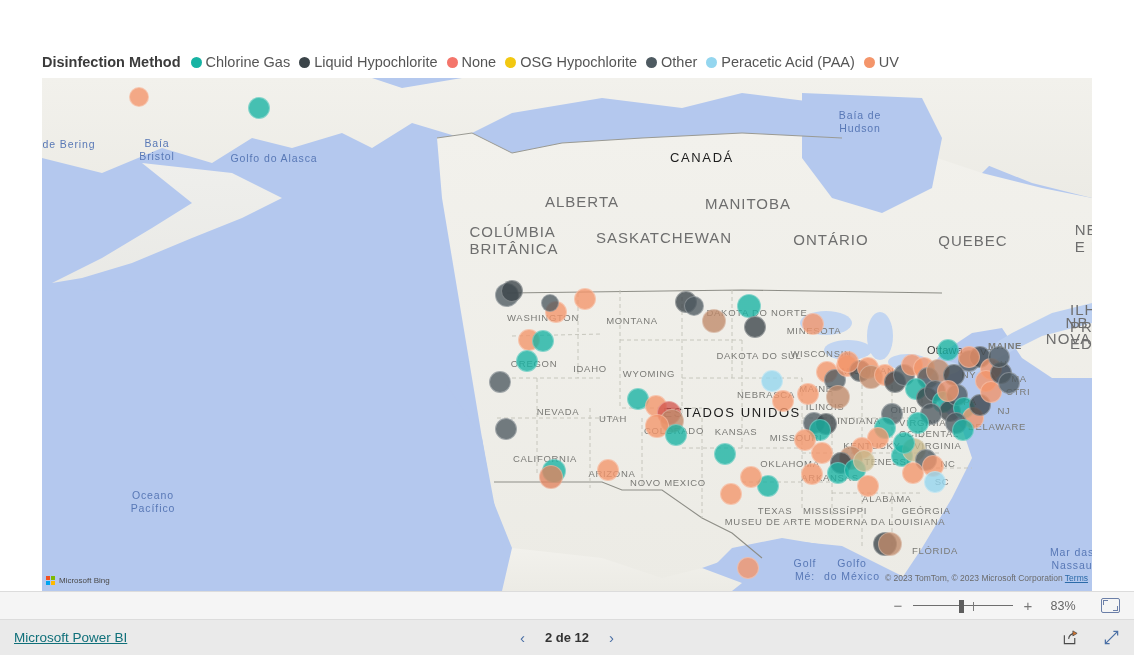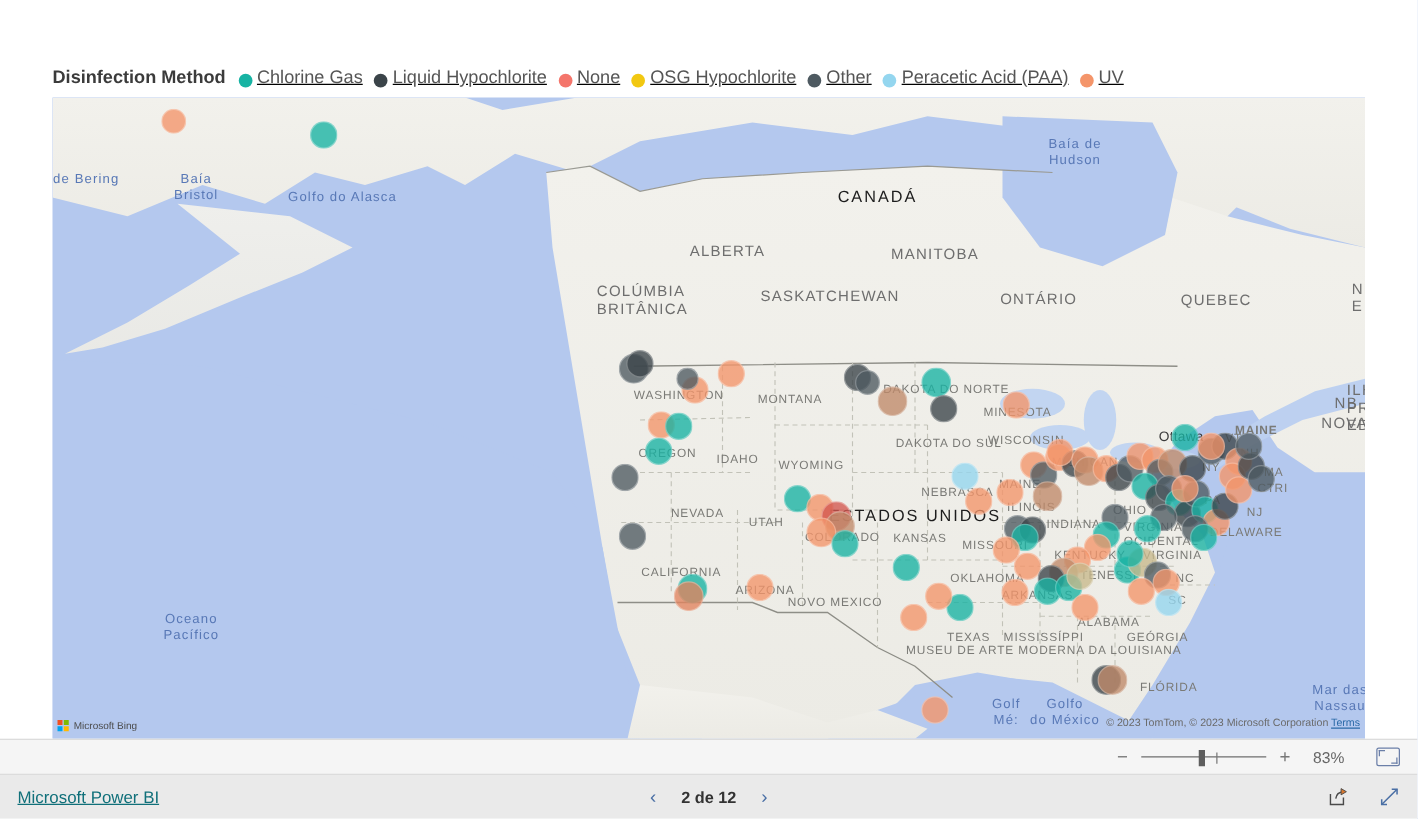--- a/index.html
+++ b/index.html
@@ -19,21 +19,21 @@
   }
 
   
   .legend {
     position:absolute; left:42px; top:51px; height:22px;
     display:flex; align-items:center; gap:0px; white-space:nowrap;
   }
   .legend-title {
     font-size:14.5px; font-weight:bold; color:#3b3b3b; margin-right:10px;
   }
-  .legend-item { display:flex; align-items:flex-end; margin-right:9px;text-decoration:underline; }
+  .legend-item { display:flex; align-items:center; margin-right:9px; }
   .legend-dot { width:11px; height:11px; border-radius:50%; margin-right:4px; flex:none; }
   .legend-label { font-size:14.5px; color:#555; }
 
   
   .map-wrap {
     position:absolute; left:42px; top:78px; width:1050px; height:513px;
     overflow:hidden; background:#b4c8ee;
   }
   .map-canvas { position:absolute; inset:0; }
 
@@ -43,21 +43,21 @@
   }
   .map-label.state { color:#7a7a76; }
   .map-label.country {
     color:#1d1d1d; font-size:13px; font-weight:normal; letter-spacing:1.6px;
   }
   .map-label.ocean {
     color:#5878b6; font-size:10.5px; letter-spacing:.9px; text-align:center;
     line-height:13px;
   }
   .map-label.city { color:#3a3a3a; font-size:11px; letter-spacing:.2px; }
-  .map-label.prov { color:#6e6e6e; font-size:12px; letter-spacing:1px; }
+  .map-label.prov { color:#6e6e6e; font-size:15px; letter-spacing:1px; }
 
   .bubble {
     position:absolute; border-radius:50%; opacity:.78;
     border:1px solid rgba(255,255,255,.35);
     transform:translate(-50%,-50%);
   }
 
   .bing-logo {
     position:absolute; left:4px; bottom:6px;
     display:flex; align-items:center; gap:4px;

